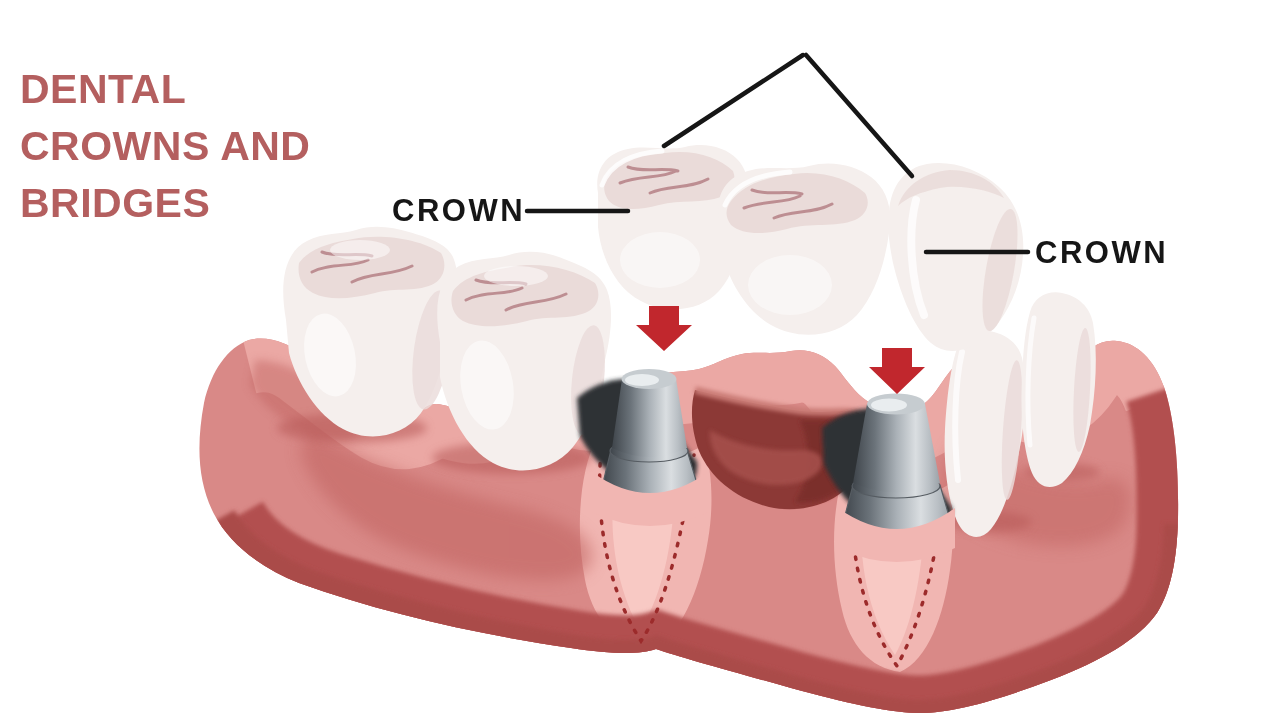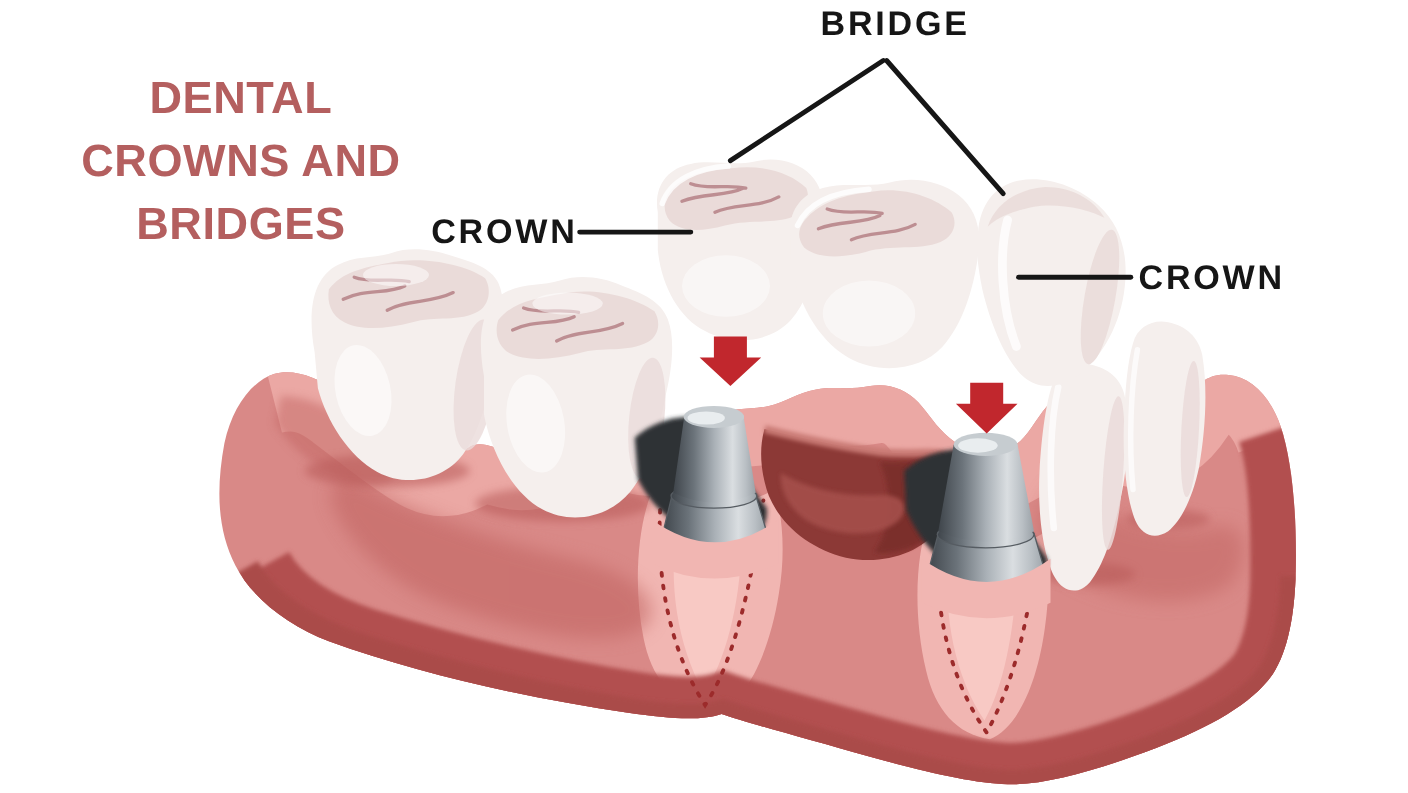--- a/index.html
+++ b/index.html
@@ -1,19 +1,19 @@
 <!DOCTYPE html>
 <html style="--c-background: #ffffff; --c-title: #b45f5f; --c-label: #161616; --c-line: #161616; --c-arrow: #c1272d; --c-gum: #d98987; --c-gum-light: #eba8a4; --c-gum-lighter: #f1b6b2; --c-root-highlight: #f8c9c4; --c-gum-shadow: #c26663; --c-gum-deep: #b2504f; --c-gum-edge: #aa4b4a; --c-pocket: #8c3936; --c-pocket-deep: #7a2e2c; --c-pocket-swirl: #a5504c; --c-pocket-rim: #c97a75; --c-dotted-root: #9c2b2b; --c-socket: #2d3134; --c-tooth: #f5efed; --c-tooth-shade: #eadbd9; --c-tooth-crevice: #bd8e92; --c-tooth-highlight: #ffffff; --c-stub-dark: #3f454b; --c-stub-mid: #aab1b7; --c-stub-light: #dadee1; --c-stub-cap: #c6ccd0;"><head>
 <meta charset="utf-8">
 <style>
   html,body{margin:0;padding:0;background:var(--c-background,#fff);}
   .stage{position:relative;width:1280px;height:721px;overflow:hidden;background:var(--c-background,#fff);
          font-family:"Liberation Sans",sans-serif;}
   .stage svg{position:absolute;left:0;top:0;}
-  .page-title{position:absolute;left:36px;top:34px;width:366px;text-align:center;
+  .page-title{position:absolute;left:20px;top:34px;width:366px;text-align:left;
     font-weight:bold;font-size:41px;line-height:57px;letter-spacing:.5px;
     color:var(--c-title,#b45f5f);}
   .callout{position:absolute;font-weight:bold;font-size:31px;line-height:1;
     letter-spacing:2.5px;color:var(--c-label,#161616);}
   .callout.bridge{left:746px;top:6px;}
   .callout.crown-left{left:392px;top:195px;}
   .callout.crown-right{left:1035px;top:237px;}
 
   .gum-base{fill:var(--c-gum,#d98987);}
   .gum-light-band{stroke:var(--c-gum-light,#eba8a4);fill:none;}
@@ -229,17 +229,16 @@
   <path class="arrow" d="M 649 306 L 679 306 L 679 325 L 692 325 L 664 351 L 636 325 L 649 325 Z"></path>
   <path class="arrow" d="M 882 348 L 912 348 L 912 367 L 925 367 L 897 394 L 869 367 L 882 367 Z"></path>
 
   <path class="leader" d="M 803 55 L 664 146"></path>
   <path class="leader" d="M 806 55 L 912 176"></path>
   <path class="leader" d="M 527 211 L 628 211"></path>
   <path class="leader" d="M 926 252 L 1028 252"></path>
 </svg>
 
 <h1 class="page-title">DENTAL CROWNS AND BRIDGES</h1>
-<div class="callout bridge">BRIDGE</div>
 <div class="callout crown-left">CROWN</div>
 <div class="callout crown-right">CROWN</div>
 
 </div>
 
 </body></html>

